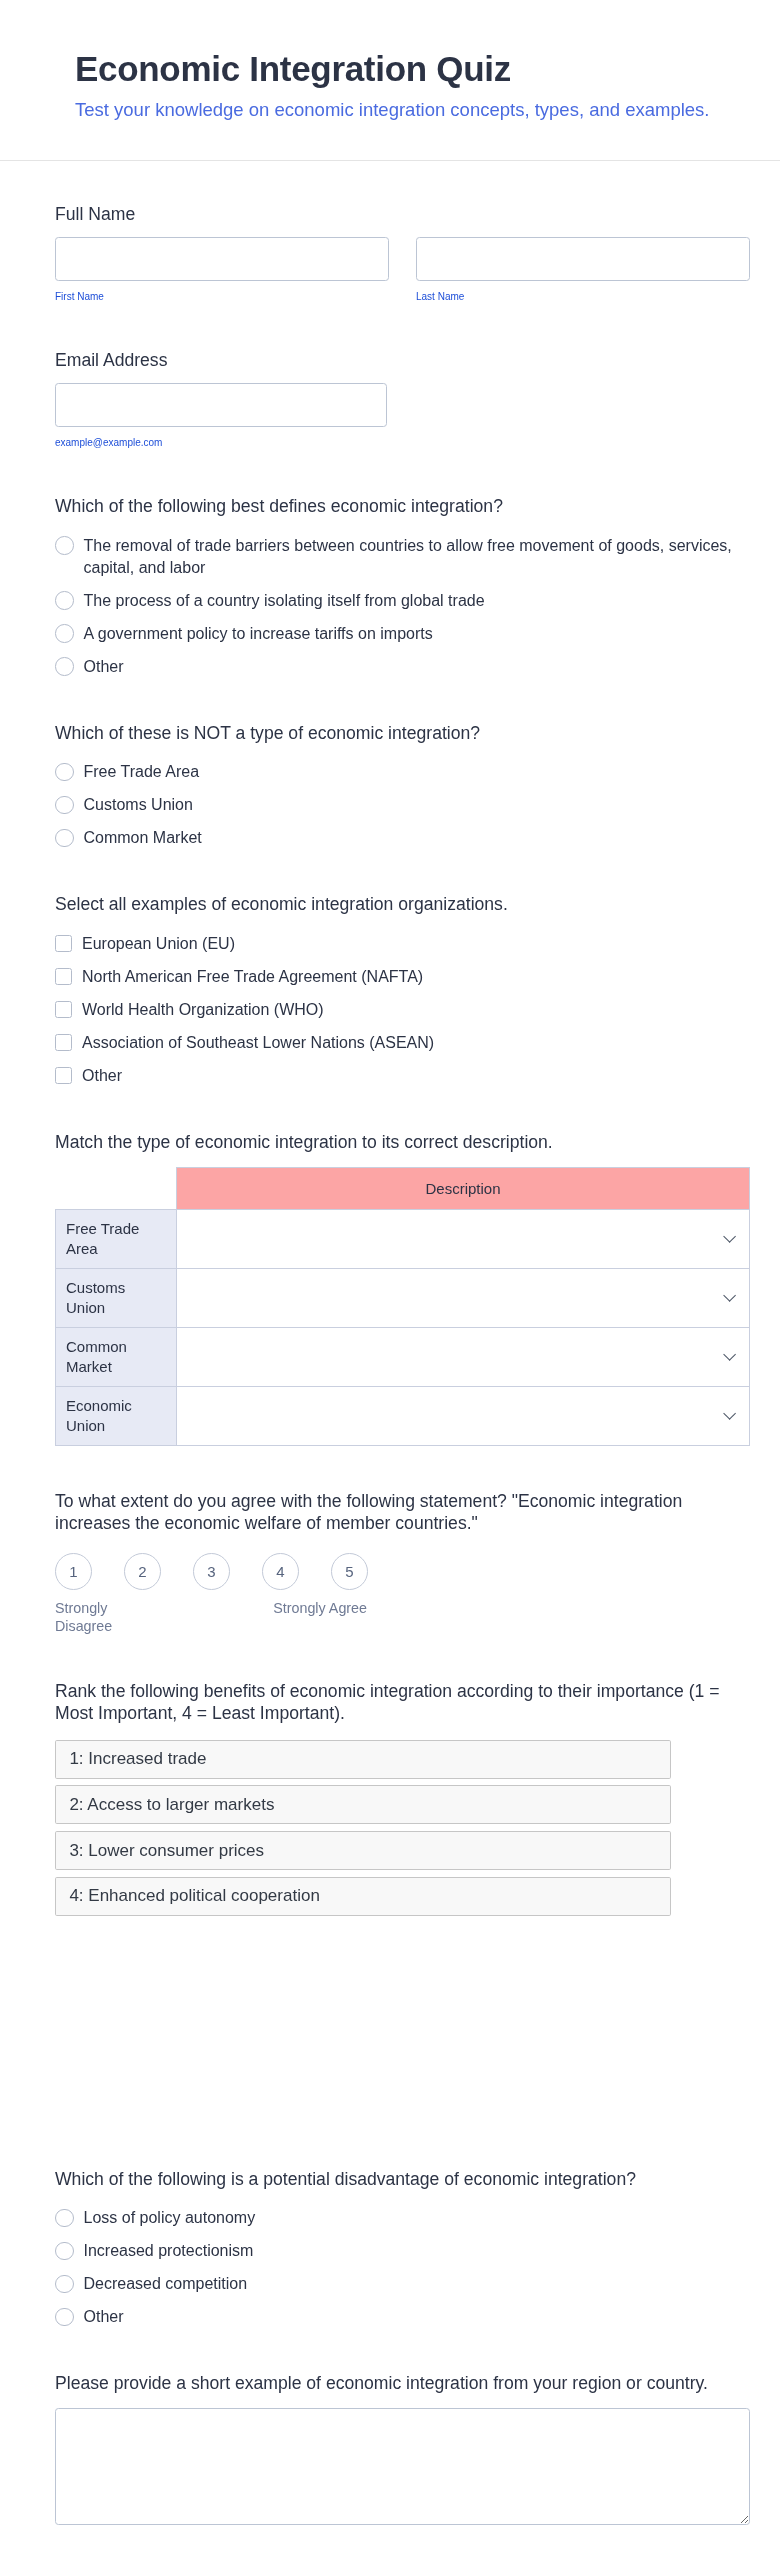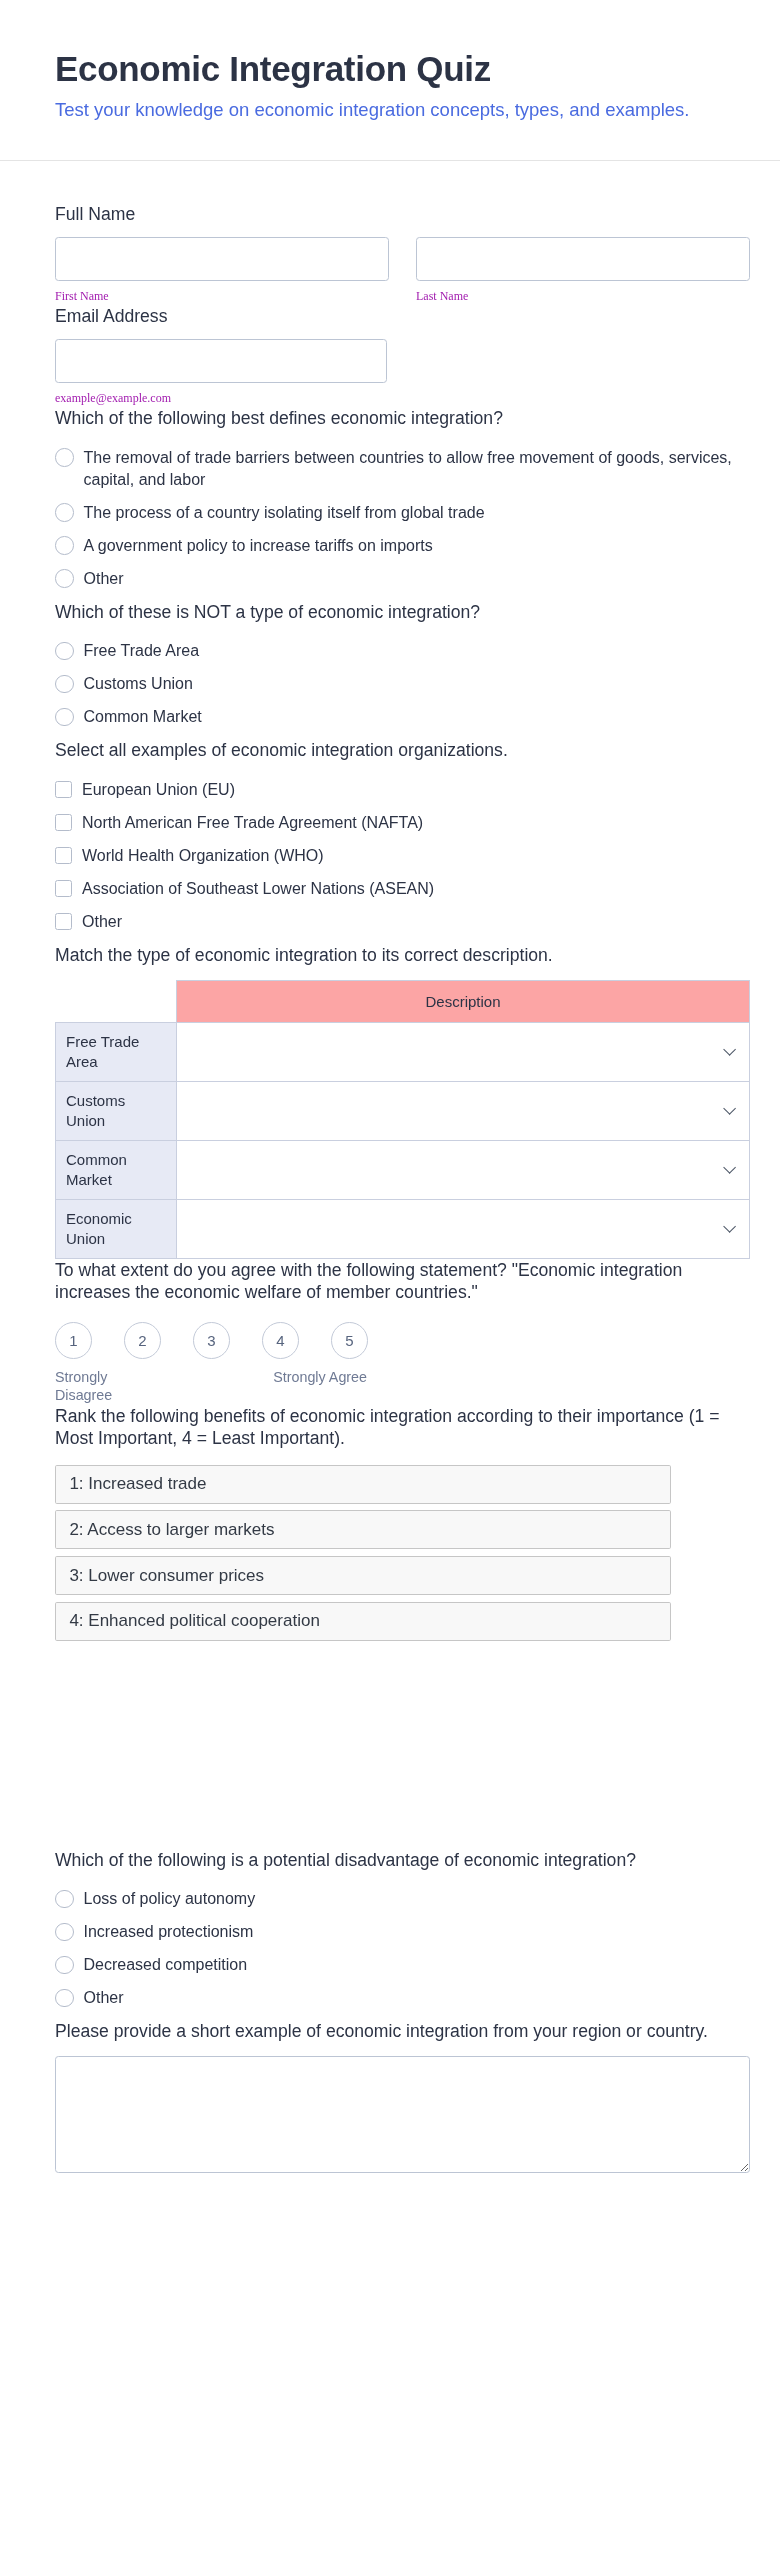--- a/index.html
+++ b/index.html
@@ -4,21 +4,21 @@
 <style>
   * { box-sizing: border-box; }
   html, body { margin: 0; padding: 0; }
   body {
     width: 780px;
     min-height: 2576px;
     background: #ffffff;
     font-family: "Liberation Sans", sans-serif;
     color: #2c3345;
   }
-  .form-header { padding: 49px 30px 0 55px; }
+  .form-header { padding: 49px 30px 0 75px; }
   .form-title {
     margin: 0;
     font-size: 35px;
     line-height: 40px;
     font-weight: 700;
     color: #2c3345;
     letter-spacing: -0.3px;
   }
   .form-subtitle {
     margin-top: 10px;
@@ -26,21 +26,21 @@
     line-height: 22px;
     color: #4a6be0;
   }
   .divider {
     border: 0;
     border-top: 0.8px solid #e4e4e4;
     margin: 39px 0 0 0;
   }
   .content { padding: 0 30px 7px 55px; }
 
-  .question { }
+  .question { margin-top: 44px; }
   .question.first { margin-top: 42px; }
 
   .q-label {
     display: block;
     font-size: 17.6px;
     line-height: 22.6px;
     font-weight: 500;
     color: #2c3345;
   }
 
@@ -52,21 +52,21 @@
     border: 0.8px solid #bcc5d4;
     border-radius: 3.4px;
     background: #fff;
     padding: 0 11.7px;
     font-size: 16px;
     font-family: inherit;
     color: #2c3345;
     outline: none;
   }
   .email-input { display: block; width: 332px; margin-top: 11.7px; }
-  .sublabel { margin-top: 6.7px; font-size: 12px; line-height: 17px; color: #a21caf; font-family: Liberation Serif, serif; }
+  .sublabel { margin-top: 6.7px; font-size: 10px; line-height: 17px; color: #1d4ed8; }
 
   .options { margin-top: 17px; }
   .option-row { display: flex; align-items: flex-start; margin-bottom: 11px; cursor: pointer; }
   .radio, .checkbox {
     flex: 0 0 auto;
     background: #fff;
     border: 0.8px solid #b4bccb;
     margin-right: 10px;
   }
   .radio { width: 18.5px; height: 18.5px; border-radius: 50%; margin-top: 1.7px; }

